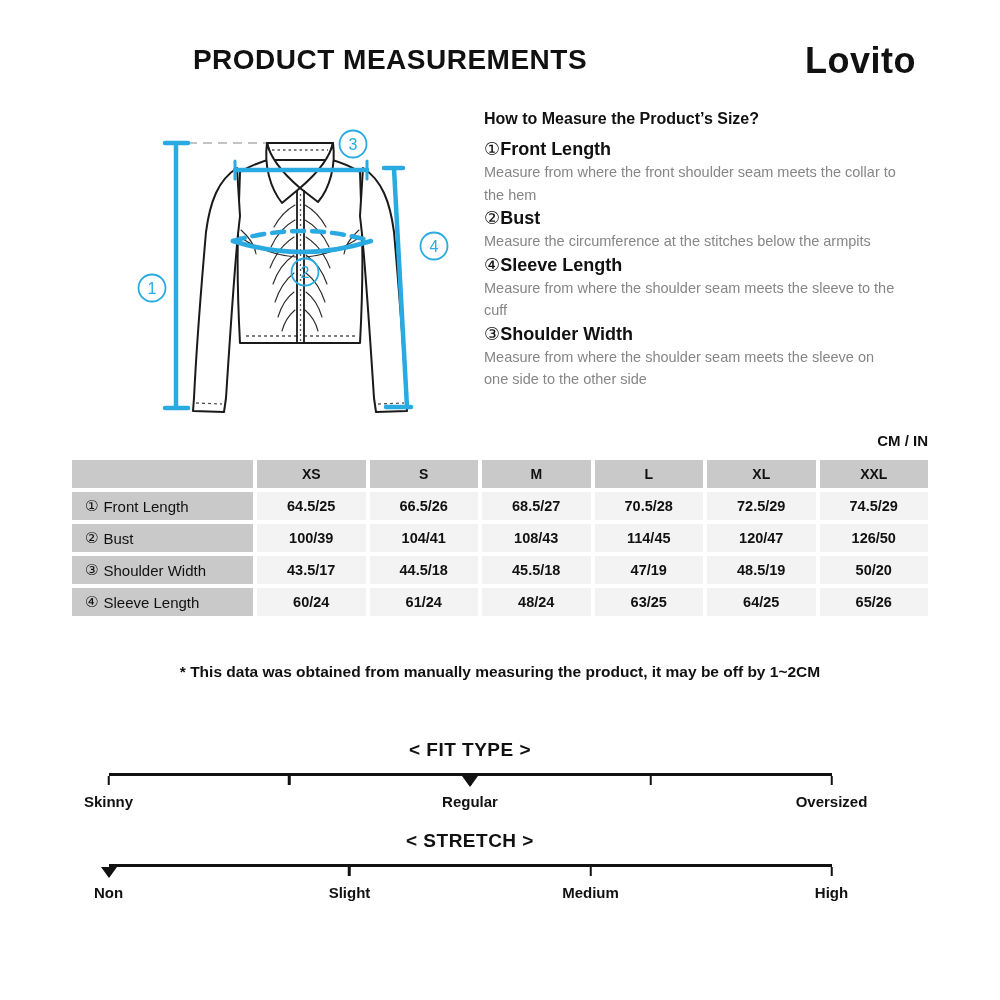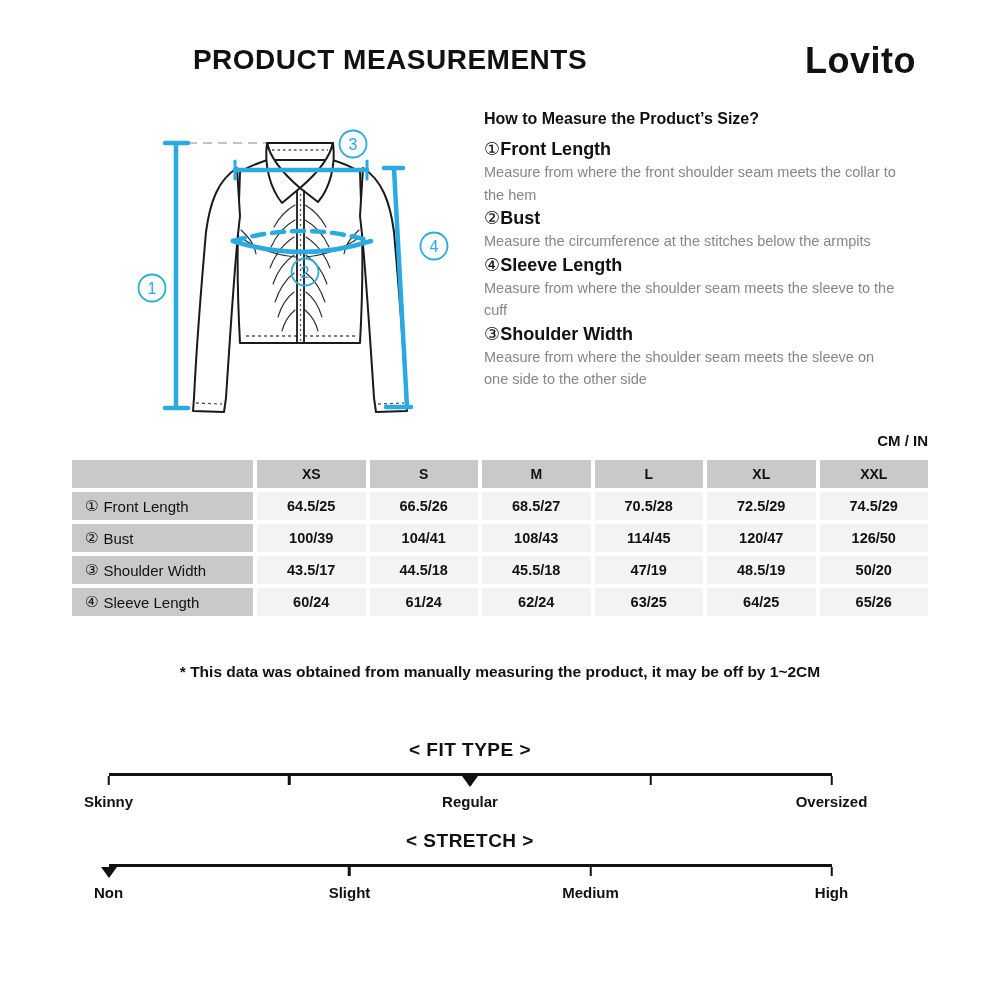--- a/index.html
+++ b/index.html
@@ -213,21 +213,21 @@
     <div class="cell">47/19</div>
     <div class="cell">48.5/19</div>
     <div class="cell">50/20</div>
 
     <div class="cell lcell">
         <span class="row-num">④</span>
         <span>Sleeve Length</span>
       </div>
     <div class="cell">60/24</div>
     <div class="cell">61/24</div>
-    <div class="cell">62/24</div>
+    <div class="cell">48/24</div>
     <div class="cell">63/25</div>
     <div class="cell">64/25</div>
     <div class="cell">65/26</div>
   </div>
 
   <div class="note">* This data was obtained from manually measuring the product, it may be off by 1~2CM</div>
 
   <section class="scale" style="top:739px">
     <div class="scale-title">&lt; FIT TYPE &gt;</div>
     <div class="track">

